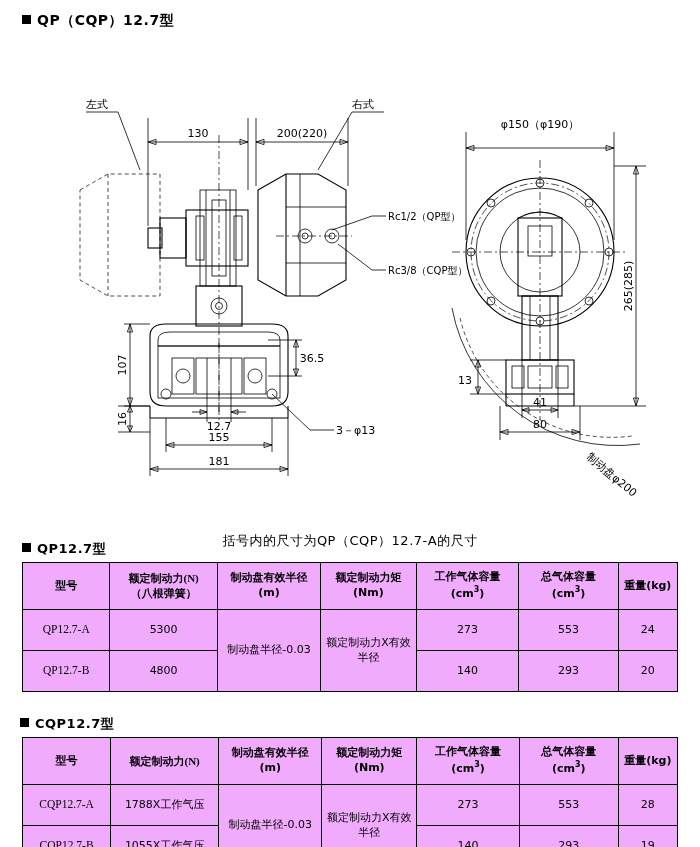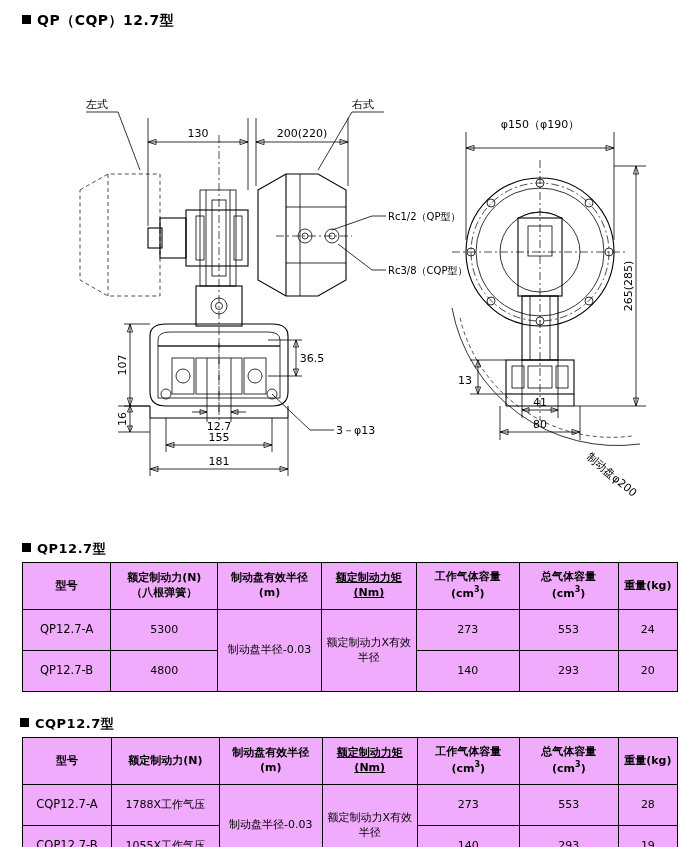--- a/index.html
+++ b/index.html
@@ -82,28 +82,29 @@
   table.spec thead th {
     font-weight: bold;
     height: 42px;
     font-size: 11px;
   }
   table.spec tbody td {
     height: 36px;
   }
   table.spec tbody td.model {
     font-size: 11.5px;
+    font-family: Liberation Serif, serif;
   }
   .sup { font-size: 8px; vertical-align: super; }
 
   
   .c1 { width: 86px; }
-  .c2 { width: 110px; }
+  .c2 { width: 110px; font-family: Liberation Serif, serif; }
   .c3 { width: 104px; margin-top: 18px; }
-  .c4 { width: 96px; text-decoration: underline; }
+  .c4 { width: 96px; }
   .c5 { width: 104px; margin-left: 43px; }
   .c6 { width: 100px; }
   .c7 { width: 56px; }
 
   
   text {
     font-family: "DejaVu Sans", "Liberation Sans", sans-serif;
     fill: #000;
   }
   .lbl { font-size: 11px; }
@@ -320,20 +321,21 @@
       <line class="ln thin" x1="500" y1="366" x2="500" y2="400"></line>
       <line class="ln thin" x1="580" y1="366" x2="580" y2="400"></line>
       <line class="ln thin" x1="500" y1="392" x2="580" y2="392"></line>
       <path class="ln thin" d="M500 392 l8 -2.6 v5.2 z" fill="#000"></path>
       <path class="ln thin" d="M580 392 l-8 -2.6 v5.2 z" fill="#000"></path>
       <text class="lbl" x="540" y="388" text-anchor="middle">80</text>
 
       <text class="lbl" x="586" y="418" transform="rotate(40 586 418)">制动盘φ200</text>
     </svg>
 
+    <div class="caption">括号内的尺寸为QP（CQP）12.7-A的尺寸</div>
   </div>
 
   <div class="sec-title" id="title-qp">
     <span class="sq"></span><span>QP12.7型</span>
   </div>
 
   <table class="spec" id="tbl-qp">
     <thead>
       <tr>
         <th class="c1">

